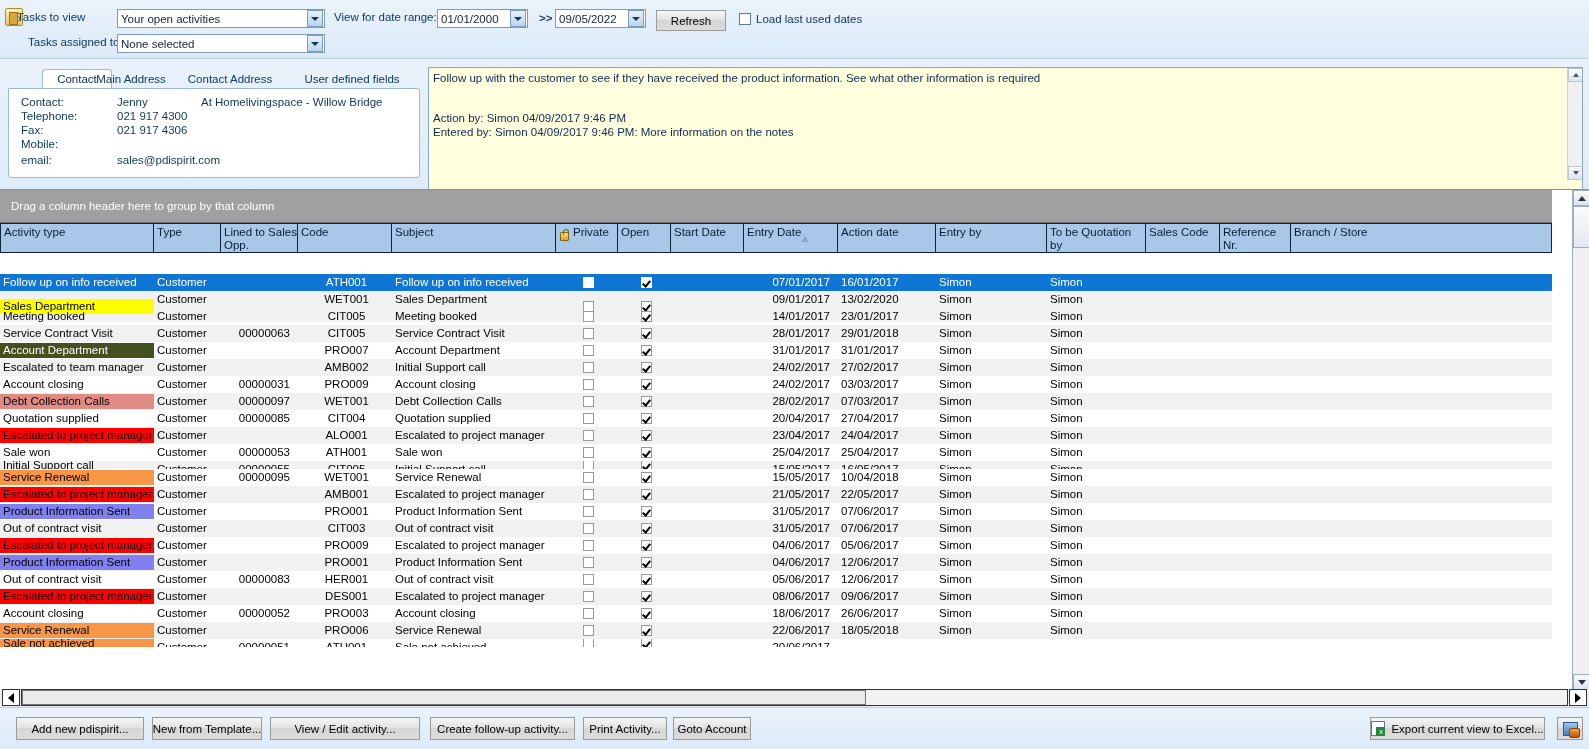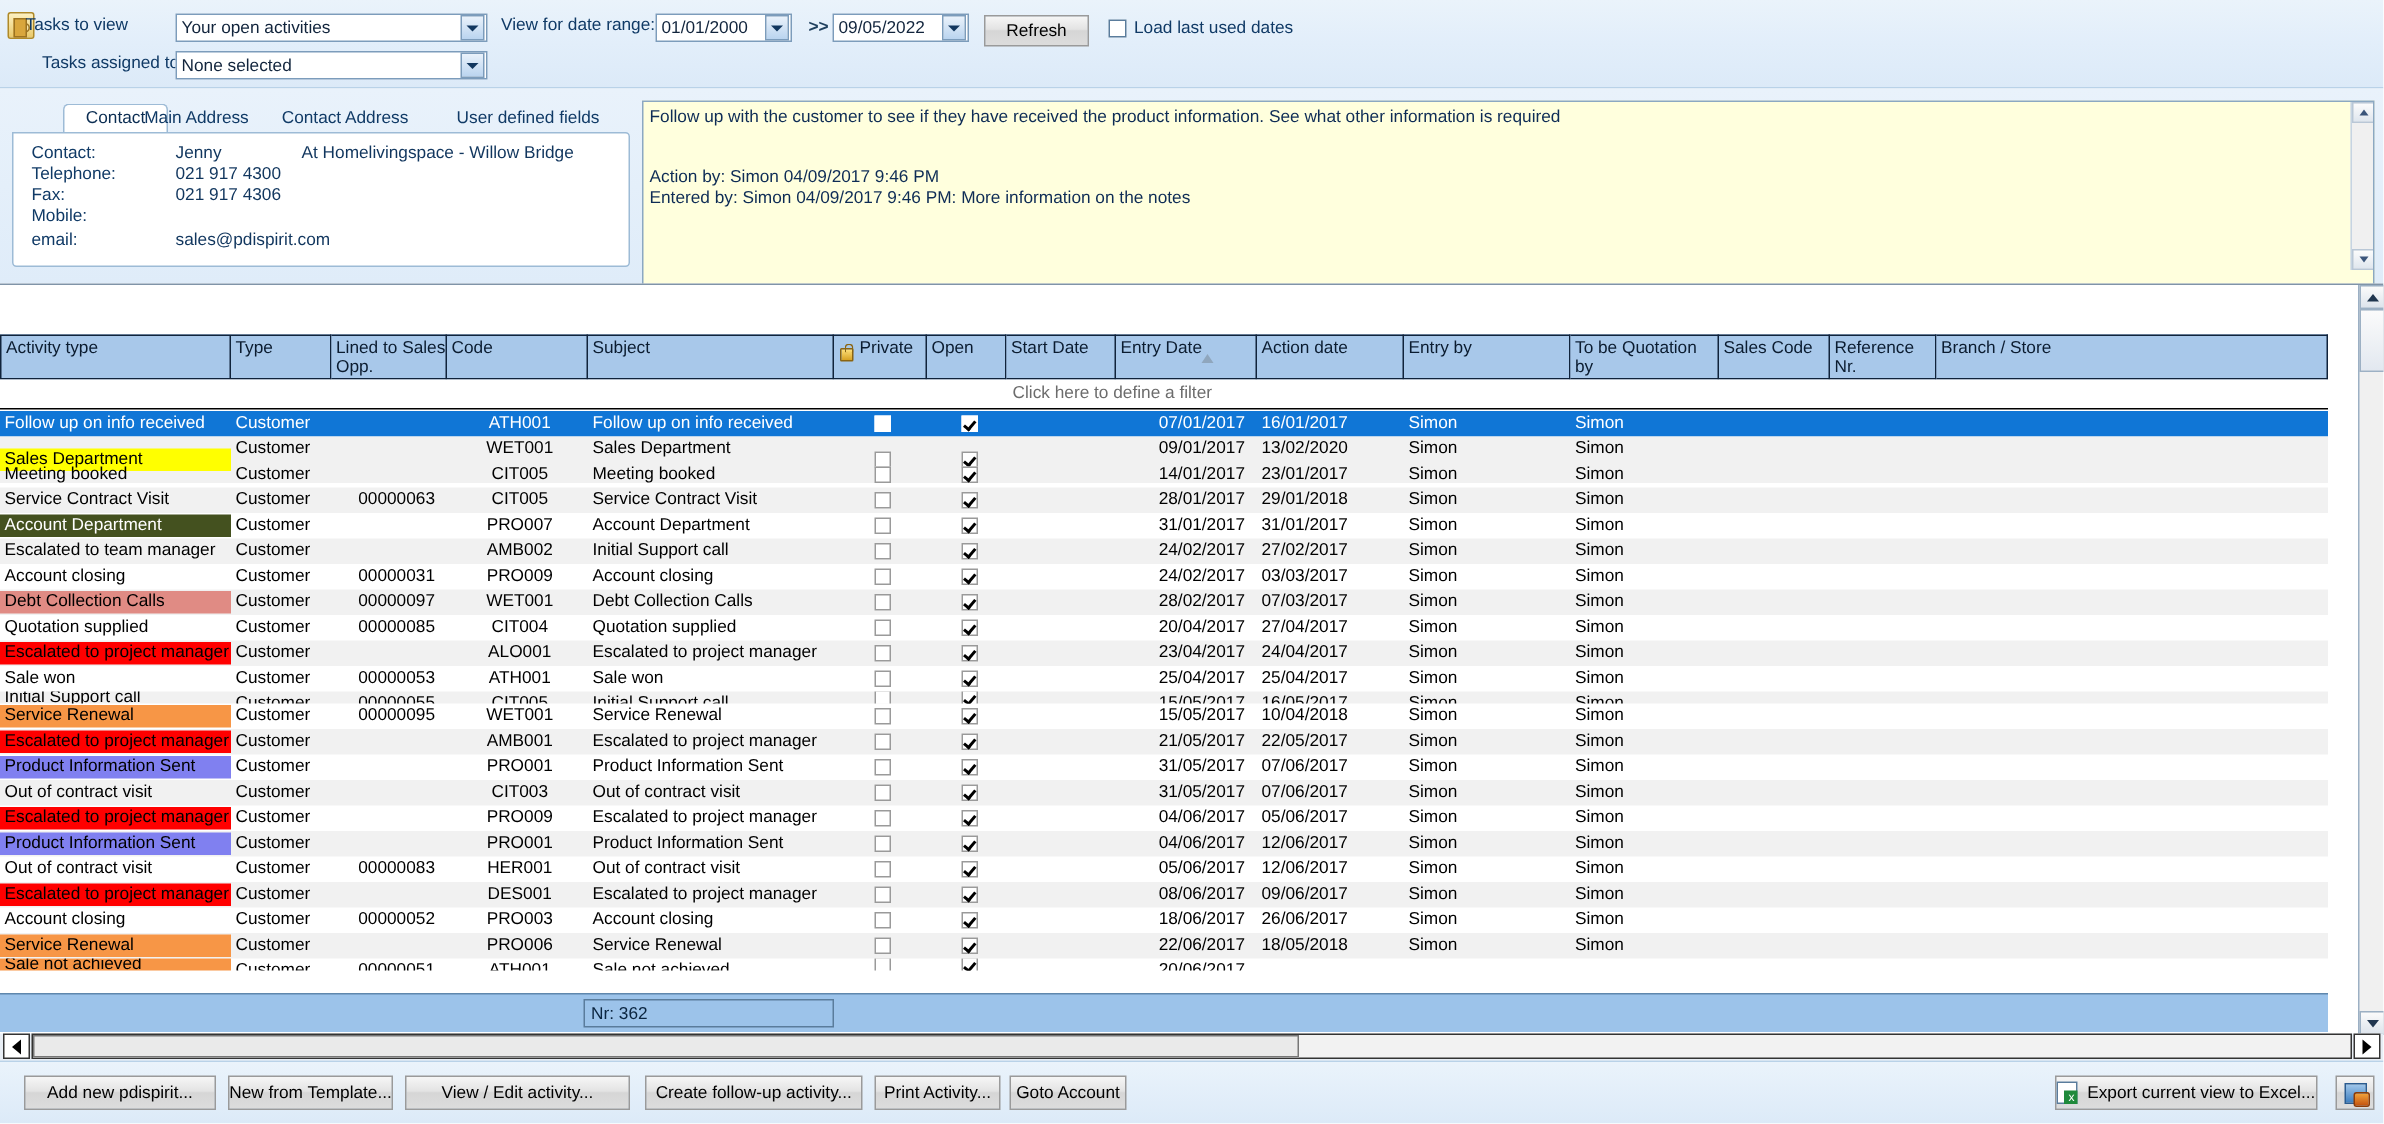--- a/index.html
+++ b/index.html
@@ -263,40 +263,38 @@
             <i></i>
           </div>
         <div class="arr dn">
             <i></i>
           </div>
       </div>
     </div>
   </div>
 
   <div class="gridwrap">
+    <div class="groupbar">Drag a column header here to group by that column</div>
     <div class="hdrrow" id="hdrrow">
         <div class="hcell" style="width: 154px; flex: 0 0 154px;"><span style="display: inline-block;">Activity type</span></div>
         <div class="hcell" style="width: 67px; flex: 0 0 67px;"><span style="display: inline-block;">Type</span></div>
         <div class="hcell" style="width: 77px; flex: 0 0 77px;"><span style="display: inline-block;">Lined to Sales Opp.</span></div>
         <div class="hcell" style="width: 94px; flex: 0 0 94px;"><span style="display: inline-block;">Code</span></div>
         <div class="hcell" style="width: 164px; flex: 0 0 164px;"><span style="display: inline-block;">Subject</span></div>
         <div class="hcell" style="width: 62px; flex: 0 0 62px;"><span class="lock-icon"></span><span style="margin-left: 14px; display: inline-block;">Private</span></div>
         <div class="hcell" style="width: 53px; flex: 0 0 53px;"><span style="display: inline-block;">Open</span></div>
         <div class="hcell" style="width: 73px; flex: 0 0 73px;"><span style="display: inline-block;">Start Date</span></div>
         <div class="hcell" style="width: 94px; flex: 0 0 94px;"><span style="display: inline-block;">Entry Date</span><span class="sort-tri"></span></div>
         <div class="hcell" style="width: 98px; flex: 0 0 98px;"><span style="display: inline-block;">Action date</span></div>
         <div class="hcell" style="width: 111px; flex: 0 0 111px;"><span style="display: inline-block;">Entry by</span></div>
         <div class="hcell" style="width: 99px; flex: 0 0 99px;"><span style="display: inline-block;">To be Quotation by</span></div>
         <div class="hcell" style="width: 74px; flex: 0 0 74px;"><span style="display: inline-block;">Sales Code</span></div>
         <div class="hcell" style="width: 71px; flex: 0 0 71px;"><span style="display: inline-block;">Reference Nr.</span></div>
         <div class="hcell" style="width: 261px; flex: 0 0 261px;"><span style="display: inline-block;">Branch / Store</span></div>
       </div>
-    <div class="filterrow">
-      <span class="ftxt">Click here to define a filter</span>
-    </div>
     <div class="rows" id="rows">
         <div class="row sel" style="top: 0px; height: 17px;">
           <div class="cell" style="width: 154px; flex: 0 0 154px; padding: 0px; display: flex; align-items: center;">
             <span class="badge" style="width: 154px;">Follow up on info received</span>
           </div>
           <div class="cell" style="width: 67px; flex: 0 0 67px;">Customer</div>
           <div class="cell" style="width: 77px; flex: 0 0 77px; text-align: right; padding-right: 8px;"></div>
           <div class="cell" style="width: 94px; flex: 0 0 94px; text-align: center;">ATH001</div>
           <div class="cell" style="width: 164px; flex: 0 0 164px;">Follow up on info received</div>
           <div class="cell" style="width: 62px; flex: 0 0 62px; display: flex; align-items: center; justify-content: center;">
@@ -815,23 +813,20 @@
           <div class="cell" style="width: 94px; flex: 0 0 94px; text-align: right; padding-right: 8px;">20/06/2017</div>
           <div class="cell" style="width: 98px; flex: 0 0 98px;"></div>
           <div class="cell" style="width: 111px; flex: 0 0 111px;"></div>
           <div class="cell" style="width: 99px; flex: 0 0 99px;"></div>
           <div class="cell" style="width: 74px; flex: 0 0 74px;"></div>
           <div class="cell" style="width: 71px; flex: 0 0 71px;"></div>
           <div class="cell" style="width: 261px; flex: 0 0 261px;"></div>
         </div>
       </div>
 
-    <div class="nrbox">
-      <div class="nrfield">Nr: 362</div>
-    </div>
 
     <div class="vsb">
       <div class="sbb up">
           <i></i>
         </div>
       <div class="thumb"></div>
       <div class="sbb dn">
           <i></i>
         </div>
     </div>

